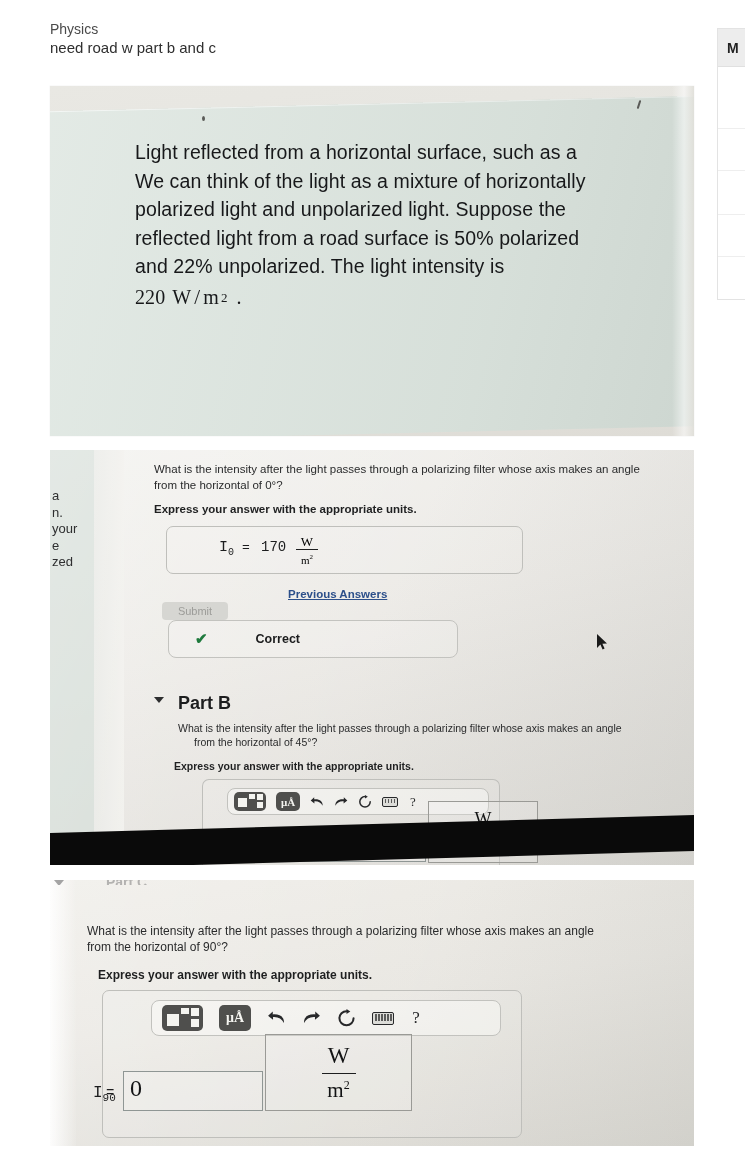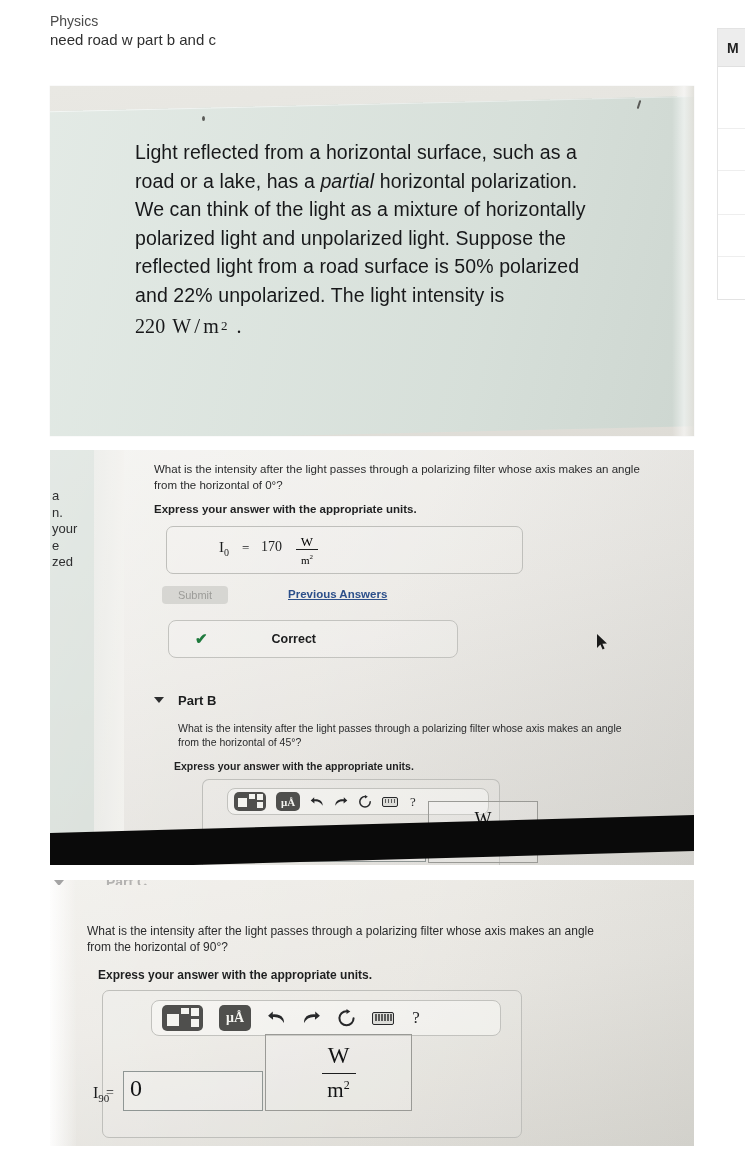--- a/index.html
+++ b/index.html
@@ -12,21 +12,21 @@
   }
   #page {
     position: relative;
     width: 745px; height: 1176px;
     background: #ffffff;
   }
 
   
   .post-header {
     position: absolute;
-    left: 50px; top: 12px;
+    left: 50px; top: 20px;
     width: 400px;
     color: #3b3b3b;
   }
   .post-subject {
     font-size: 14px;
     line-height: 18px;
     color: #4a4a4a;
   }
   .post-body {
     font-size: 15px;
@@ -183,21 +183,21 @@
     color: #1f2021;
   }
   .ans-box {
     position: absolute;
     border: 1px solid #bfbfbb;
     border-radius: 7px;
     background: rgba(255,255,255,0.10);
   }
   .part-head {
     position: absolute;
-    font-size: 13px;
+    font-size: 18px;
     font-weight: bold;
     color: #1d1e1f;
   }
   .caret {
     position: absolute;
     width: 0; height: 0;
     border-left: 5.5px solid transparent;
     border-right: 5.5px solid transparent;
     border-top: 6.5px solid #2d2e2f;
   }
@@ -224,21 +224,21 @@
     background: rgba(255,255,255,0.16);
     display: flex; align-items: center;
   }
   .check {
     margin-left: 26px;
     color: #1f7a3d;
     font-size: 15px;
     font-weight: bold;
   }
   .correct-label {
-    margin-left: 20px;
+    margin-left: 4px;
     font-size: 12.5px;
     font-weight: bold;
     color: #1b1c1d;
     padding-left: 44px;
   }
 
   
   .tb {
     position: absolute;
     border: 1px solid #c2c2be;
@@ -277,21 +277,21 @@
   .kbd-ico::before {
     content: "";
     position: absolute; left: 1.5px; top: 1.5px; right: 1.5px; bottom: 3px;
     background: repeating-linear-gradient(90deg, #3a3a3a 0 1.5px, transparent 1.5px 3px);
     opacity: 0.8;
   }
 
   
   .var-lbl {
     position: absolute;
-    font-family: Liberation Serif, serif;
+    font-family: Liberation Mono, monospace;
     color: #1c1d1e;
   }
   .in-cell {
     position: absolute;
     border: 1px solid #8f9694;
     background: rgba(255,255,255,0.18);
   }
   .in-val {
     position: absolute;
     font-family: "Liberation Serif", serif;
@@ -338,21 +338,20 @@
   <div class="photo" id="photo1">
     <div class="mint">
       <div class="mint-shade"></div>
     </div>
     <div class="pg-edge"></div>
     <div class="speck" style="left:152px; top:30px; width:3px; height:5px;"></div>
     <div class="speck" style="left:588px; top:14px; width:2px; height:9px; border-radius:1px; transform:rotate(18deg);"></div>
 
     <div class="prob-text">
       <div>Light reflected from a horizontal surface, such as a</div>
-      <div><span>road or a lake, has a </span><em>partial</em><span> horizontal polarization.</span></div>
       <div>We can think of the light as a mixture of horizontally</div>
       <div>polarized light and unpolarized light. Suppose the</div>
       <div>reflected light from a road surface is 50% polarized</div>
       <div>and 22% unpolarized. The light intensity is</div>
       <div style="display:flex; align-items:center; gap:7px; margin-top:2px;">
         <span class="mathsr" style="font-size:20px;">220</span>
         <span class="mathsr" style="font-size:20px;">W</span>
         <span class="mathsr" style="font-size:21px; margin:0 -4px;">/</span>
         <span class="mathsr" style="font-size:20px;">m</span>
         <span class="mathsr" style="font-size:13px; align-self:flex-start; margin-left:-5px; margin-top:1px;">2</span>
@@ -380,39 +379,39 @@
       <div class="var-lbl" style="left:52px; top:12px; font-size:15px;"><span>I</span><sub style="font-size:10px;">0</sub></div>
       <div class="var-lbl" style="left:75px; top:13px; font-size:13px;">=</div>
       <div class="var-lbl" style="left:94px; top:12px; font-size:14px;">170</div>
       <div style="position:absolute; left:129px; top:8px; width:22px; text-align:center;">
         <div class="mathsr" style="font-size:13px; line-height:13px;">W</div>
         <div style="height:1px; background:#1d1e1f; margin:1px 0;"></div>
         <div class="mathsr" style="font-size:11px; line-height:12px;"><span>m</span><sup style="font-size:7px;">2</sup></div>
       </div>
     </div>
 
-    <div class="btn-submit" style="left:112px; top:136px; width:66px; height:18px;">Submit</div>
+    <div class="btn-submit" style="left:112px; top:152px; width:66px; height:18px;">Submit</div>
     <div class="link-prev" style="left:196px; top:138px;">Previous Answers</div>
 
     <div class="correct-box" style="left:118px; top:170px; width:290px; height:38px;">
       <span class="check">✔</span>
       <span class="correct-label">Correct</span>
     </div>
 
     <div class="cursor-arrow" style="left:547px; top:184px;">
       <svg width="11" height="16" viewBox="0 0 11 16">
           <path d="M0 0 L0 14 L3.4 10.6 L5.6 15.4 L7.6 14.4 L5.4 9.8 L10 9.6 Z" fill="#1a1a1a"></path>
         </svg>
     </div>
 
     <div class="caret" style="left:104px; top:247px;"></div>
     <div class="part-head" style="left:128px; top:243px;">Part B</div>
 
     <div class="q-text" style="left:128px; top:271px; width:500px; font-size:10.5px; line-height:14px;">What is the intensity after the light passes through a polarizing filter whose axis makes an angle</div>
-    <div class="q-text" style="left:128px; top:285px; width:500px; font-size:10.5px; line-height:14px;">from the horizontal of 45°?</div>
+    <div class="q-text" style="left:144px; top:285px; width:500px; font-size:10.5px; line-height:14px;">from the horizontal of 45°?</div>
     <div class="q-bold" style="left:124px; top:310px; font-size:10.5px;">Express your answer with the appropriate units.</div>
 
     <div class="ans-box" style="left:152px; top:329px; width:298px; height:86px; border-bottom:none; border-radius:7px 7px 0 0;">
 
       <div class="tb" style="left:24px; top:8px; width:262px; height:27px; padding-left:6px; gap:10px;">
         <div class="tb-dark tmpl-ico" style="width:32px; height:19px;">
           <i style="left:4px; top:6px; width:9px; height:9px;"></i>
           <i style="left:15px; top:2px; width:6px; height:5px;"></i>
           <i style="left:23px; top:2px; width:6px; height:6px;"></i>
           <i style="left:23px; top:10px; width:6px; height:6px;"></i>

